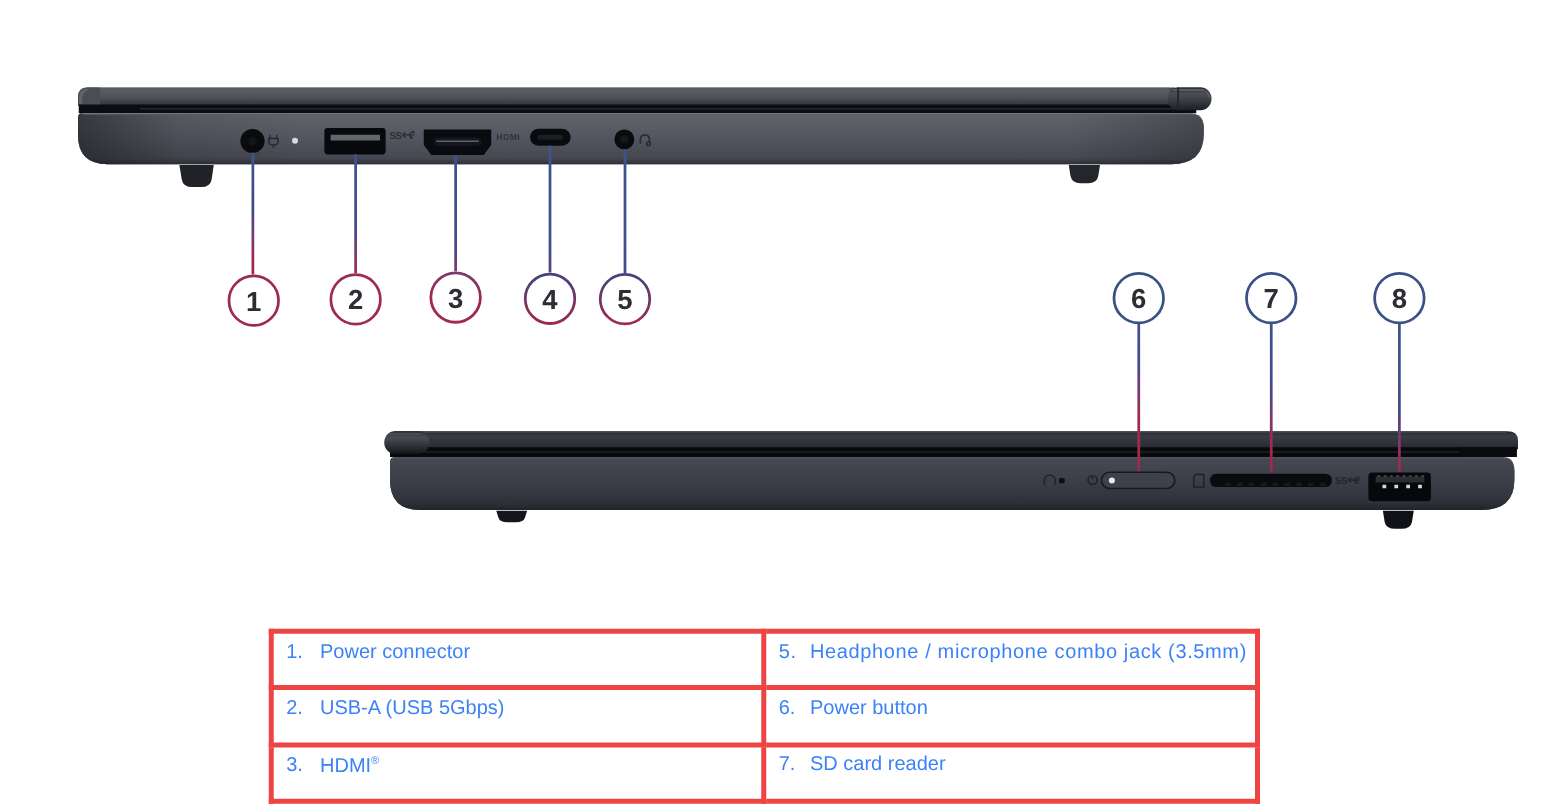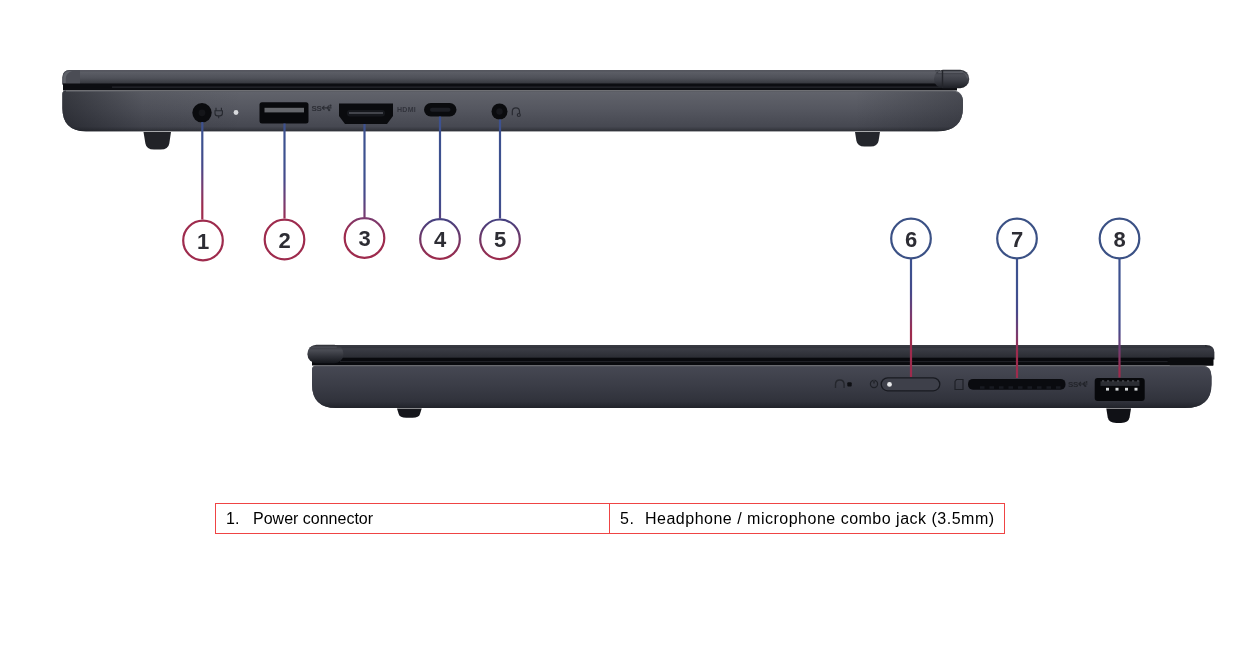--- a/index.html
+++ b/index.html
@@ -1,18 +1,18 @@
 <!DOCTYPE html>
 <html><head><meta charset="utf-8">
 <style>
 html,body{margin:0;padding:0;background:#fff;}
 body{width:1245px;height:647px;position:relative;overflow:hidden;font-family:"Liberation Sans",sans-serif;}
 #art{position:absolute;left:0;top:0;}
 table.t{position:absolute;left:215px;top:503px;border-collapse:collapse;table-layout:fixed;}
-table.t td{border:1px solid #ef4444;height:29.4px;font-size:16px;color:#000000;padding:0 0 0 10px;vertical-align:middle;white-space:nowrap;}
+table.t td{border:4px solid #ef4444;height:29.4px;font-size:16px;color:#3b82f6;padding:0 0 12px 10px;vertical-align:middle;white-space:nowrap;}
 td .n{display:inline-block;width:27px;}
 td .n2{display:inline-block;width:25px;}
 sup{font-size:9px;}
 </style></head>
 <body>
 <svg id="art" width="1245" height="647" viewBox="0 0 1245 647">
 <defs>
 <linearGradient id="lidG" x1="0" y1="69" x2="0" y2="84" gradientUnits="userSpaceOnUse">
  <stop offset="0" stop-color="#33353b"></stop>
         <stop offset="0.22" stop-color="#5b5d65"></stop>
@@ -261,14 +261,22 @@
 <table class="t">
  <colgroup>
       <col style="width:394px">
       <col style="width:395px">
     </colgroup>
  <tbody>
       <tr>
         <td><span class="n">1.</span>Power connector</td>
         <td style="letter-spacing:0.5px"><span class="n2">5.</span>Headphone / microphone combo jack (3.5mm)</td>
       </tr>
+ <tr>
+        <td><span class="n">2.</span>USB-A (USB 5Gbps)</td>
+        <td><span class="n2">6.</span>Power button</td>
+      </tr>
+ <tr>
+        <td><span class="n">3.</span>HDMI<sup>®</sup></td>
+        <td><span class="n2">7.</span>SD card reader</td>
+      </tr>
 </tbody>
   </table>
 
 </body></html>

